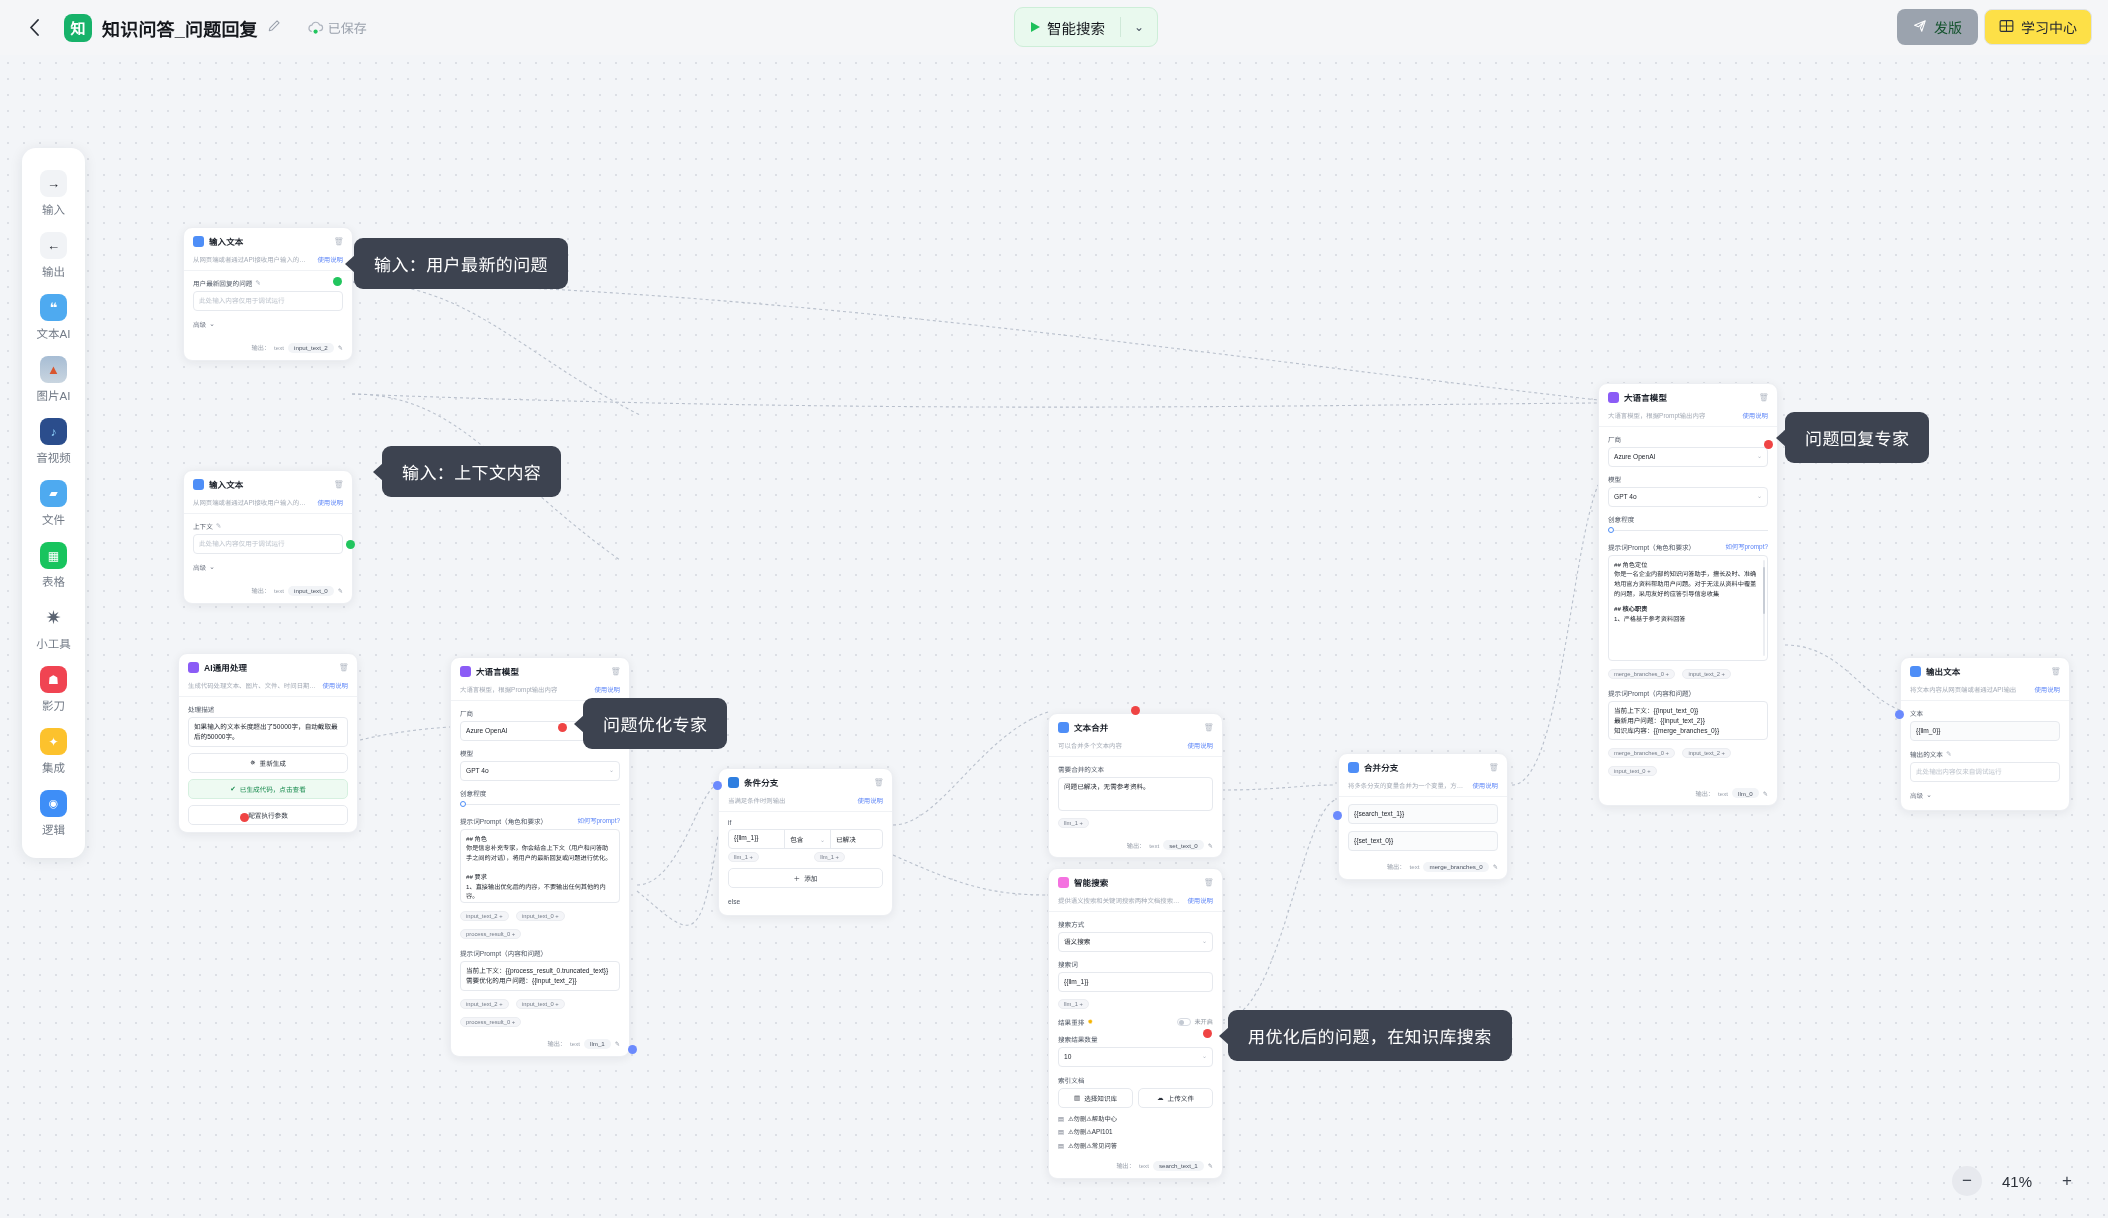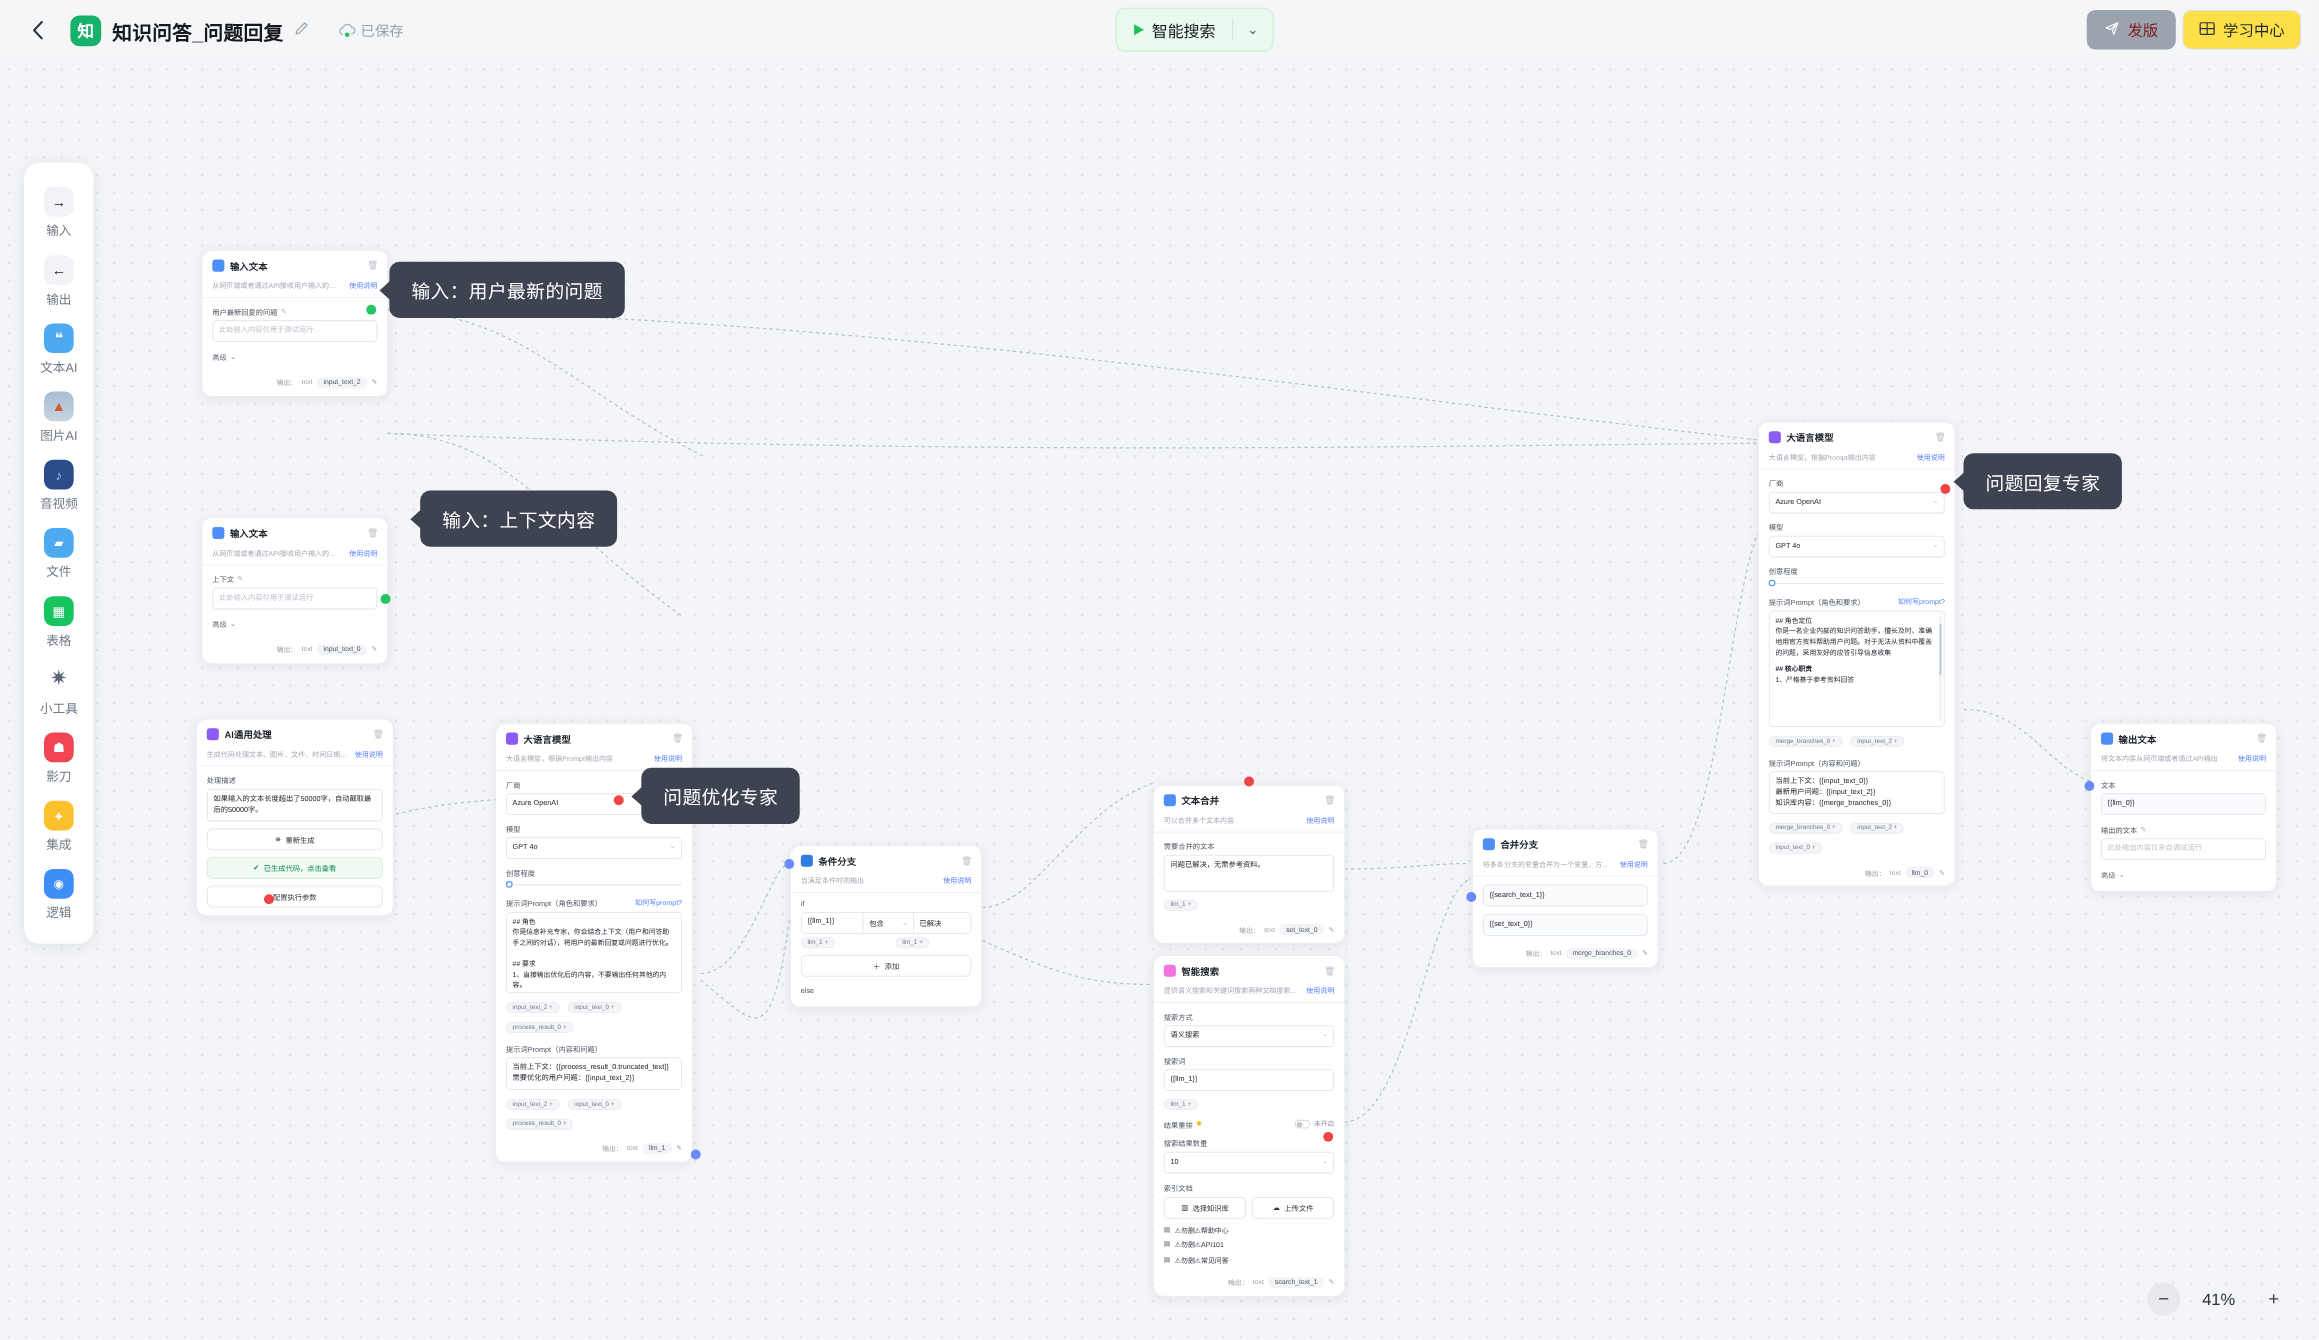--- a/index.html
+++ b/index.html
@@ -58,21 +58,21 @@
   }
   .run-divider { width: 1px; background: #cfe9d8; margin: 9px 0; }
   .run-caret {
     width: 36px; display: flex; align-items: center; justify-content: center;
     cursor: pointer; color: #4b5563; font-size: 12px;
   }
 
   .publish-btn {
     position: absolute; right: 130px; top: 9px;
     height: 36px; padding: 0 16px; border-radius: 8px;
-    background: #9ba3ae; color: #7f1d1d;
+    background: #9ba3ae; color: #14532d;
     display: flex; align-items: center; gap: 7px;
     font-size: 14px; cursor: pointer;
   }
   .learn-btn {
     position: absolute; right: 16px; top: 9px;
     height: 36px; padding: 0 14px; border-radius: 8px;
     background: #fde047; border: 1px solid #dfe3e8; color: #1f2430;
     display: flex; align-items: center; gap: 7px;
     font-size: 14px; cursor: pointer;
   }
@@ -724,20 +724,21 @@
         <span>高级</span>
         <span>⌄</span>
       </div>
     </div>
   </div>
   <div class="port blue" style="left:1895px; top:655px;"></div>
 
   <div class="callout" style="left:354px; top:183px;">输入：用户最新的问题</div>
   <div class="callout" style="left:382px; top:391px;">输入：上下文内容</div>
   <div class="callout" style="left:583px; top:643px;">问题优化专家</div>
+  <div class="callout" style="left:1228px; top:955px;">用优化后的问题，在知识库搜索</div>
   <div class="callout" style="left:1785px; top:357px;">问题回复专家</div>
 
   <div class="zoomctl">
     <div class="zbtn">−</div>
     <div class="zval">41%</div>
     <div class="zbtn" style="background:transparent;">+</div>
   </div>
 
 </div>
 

